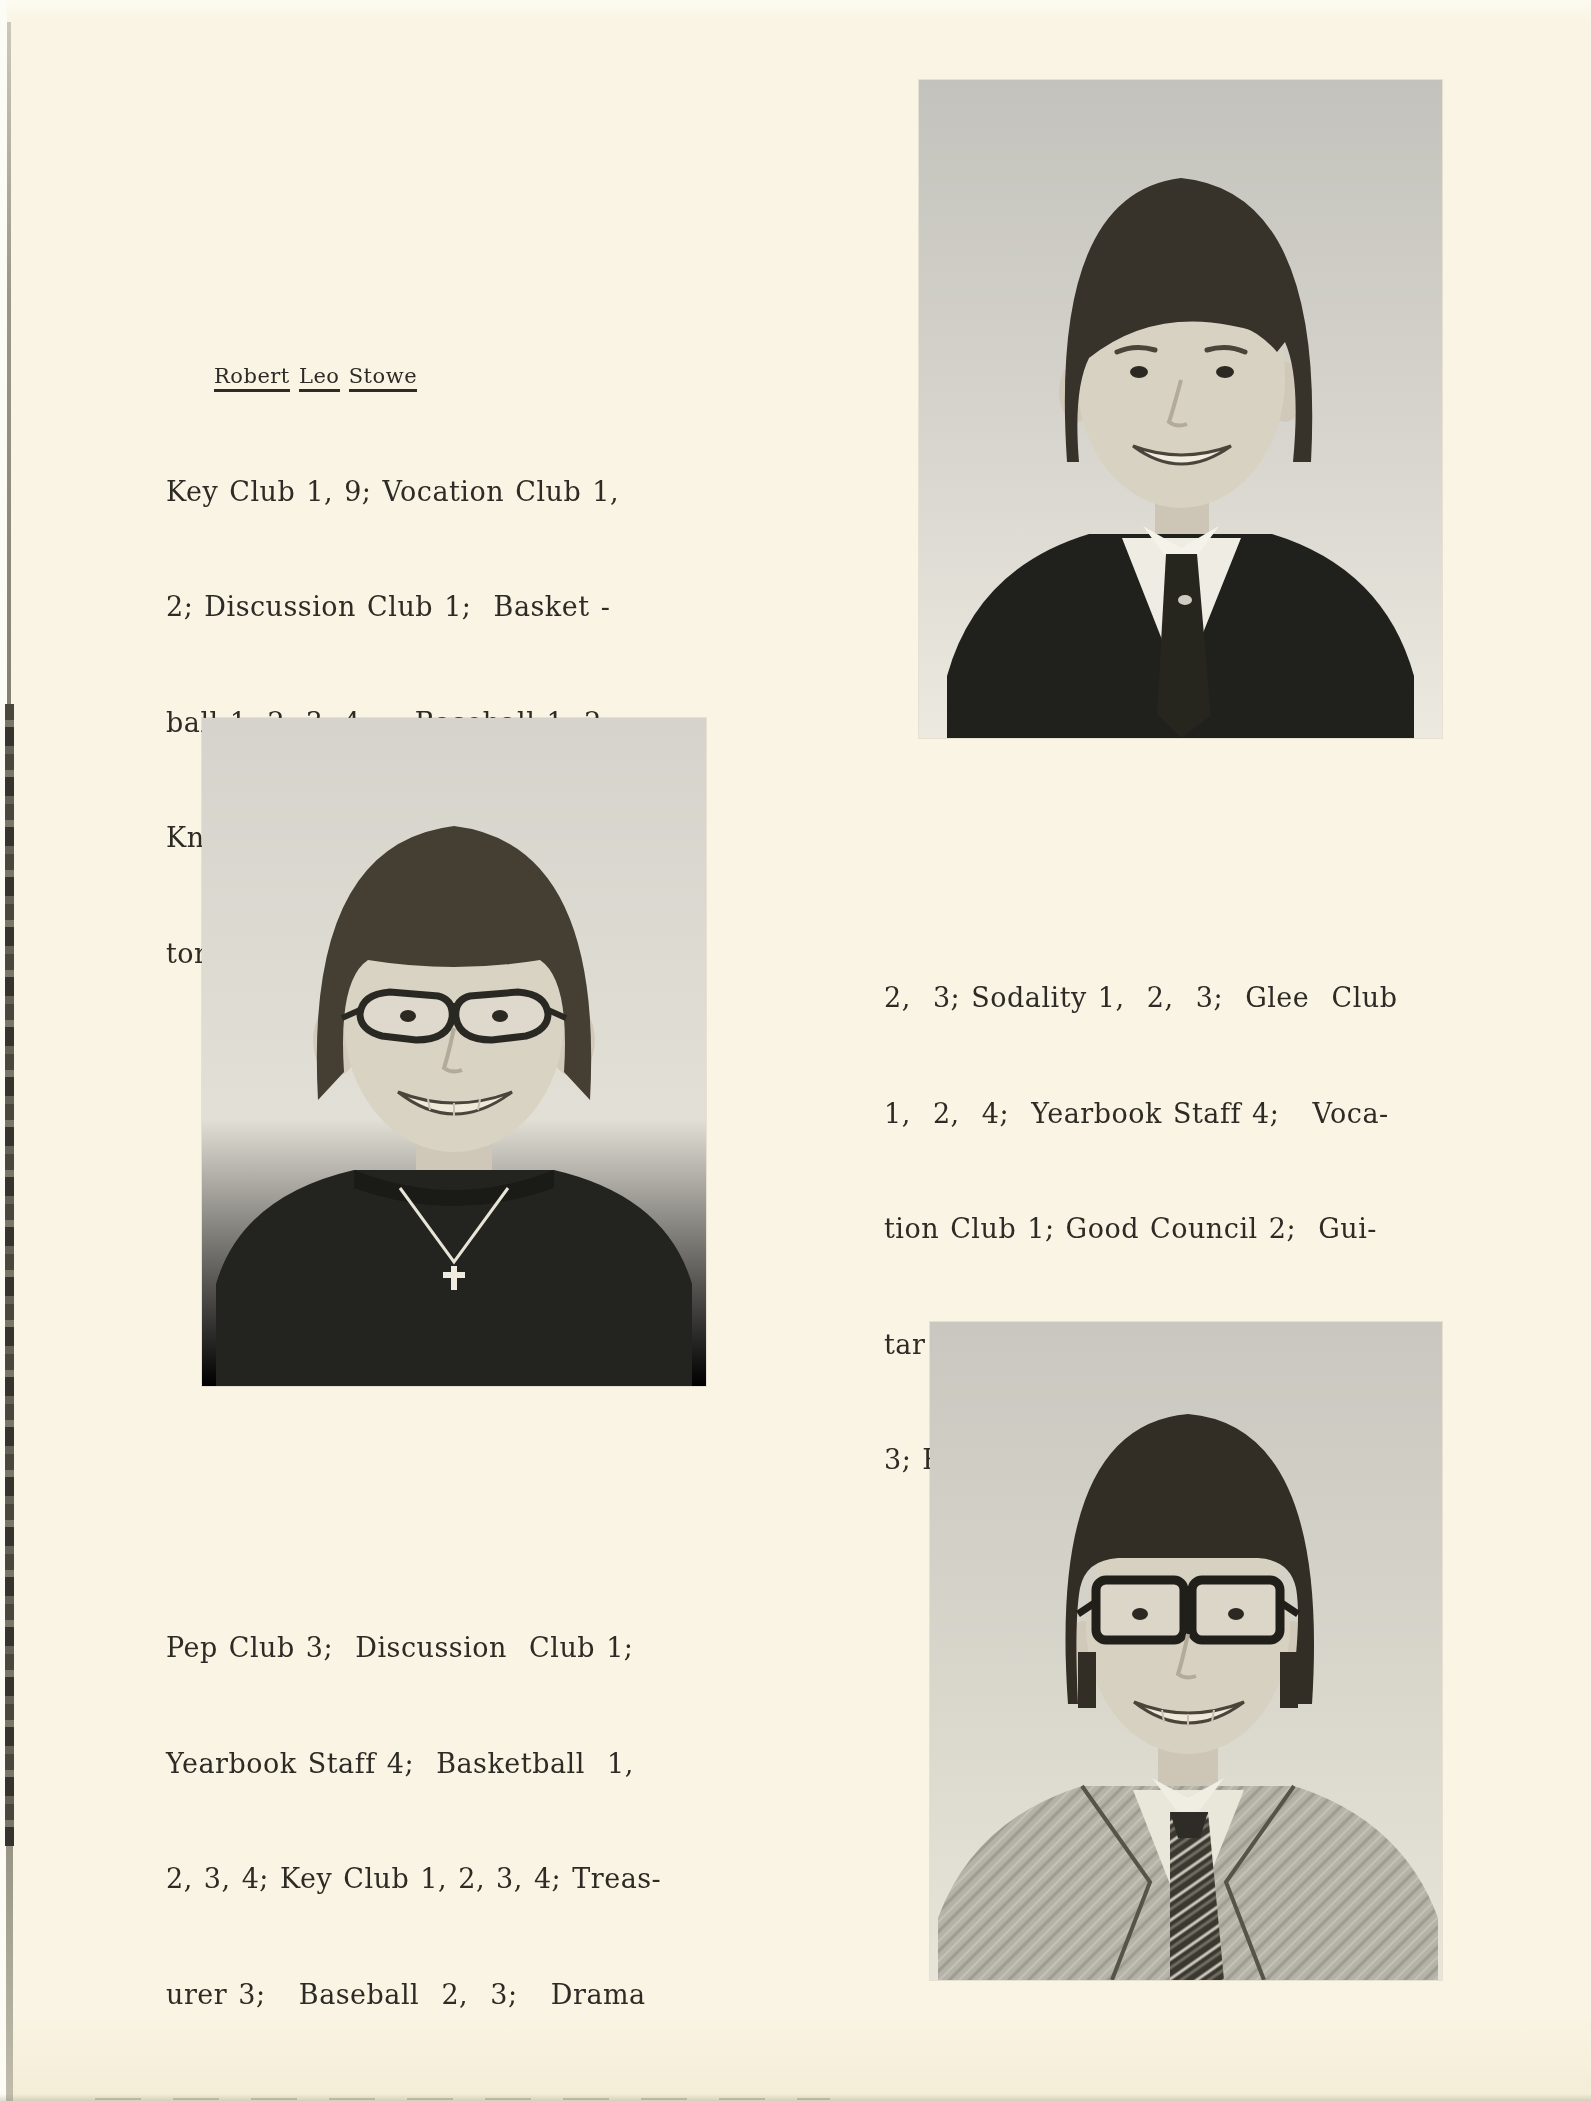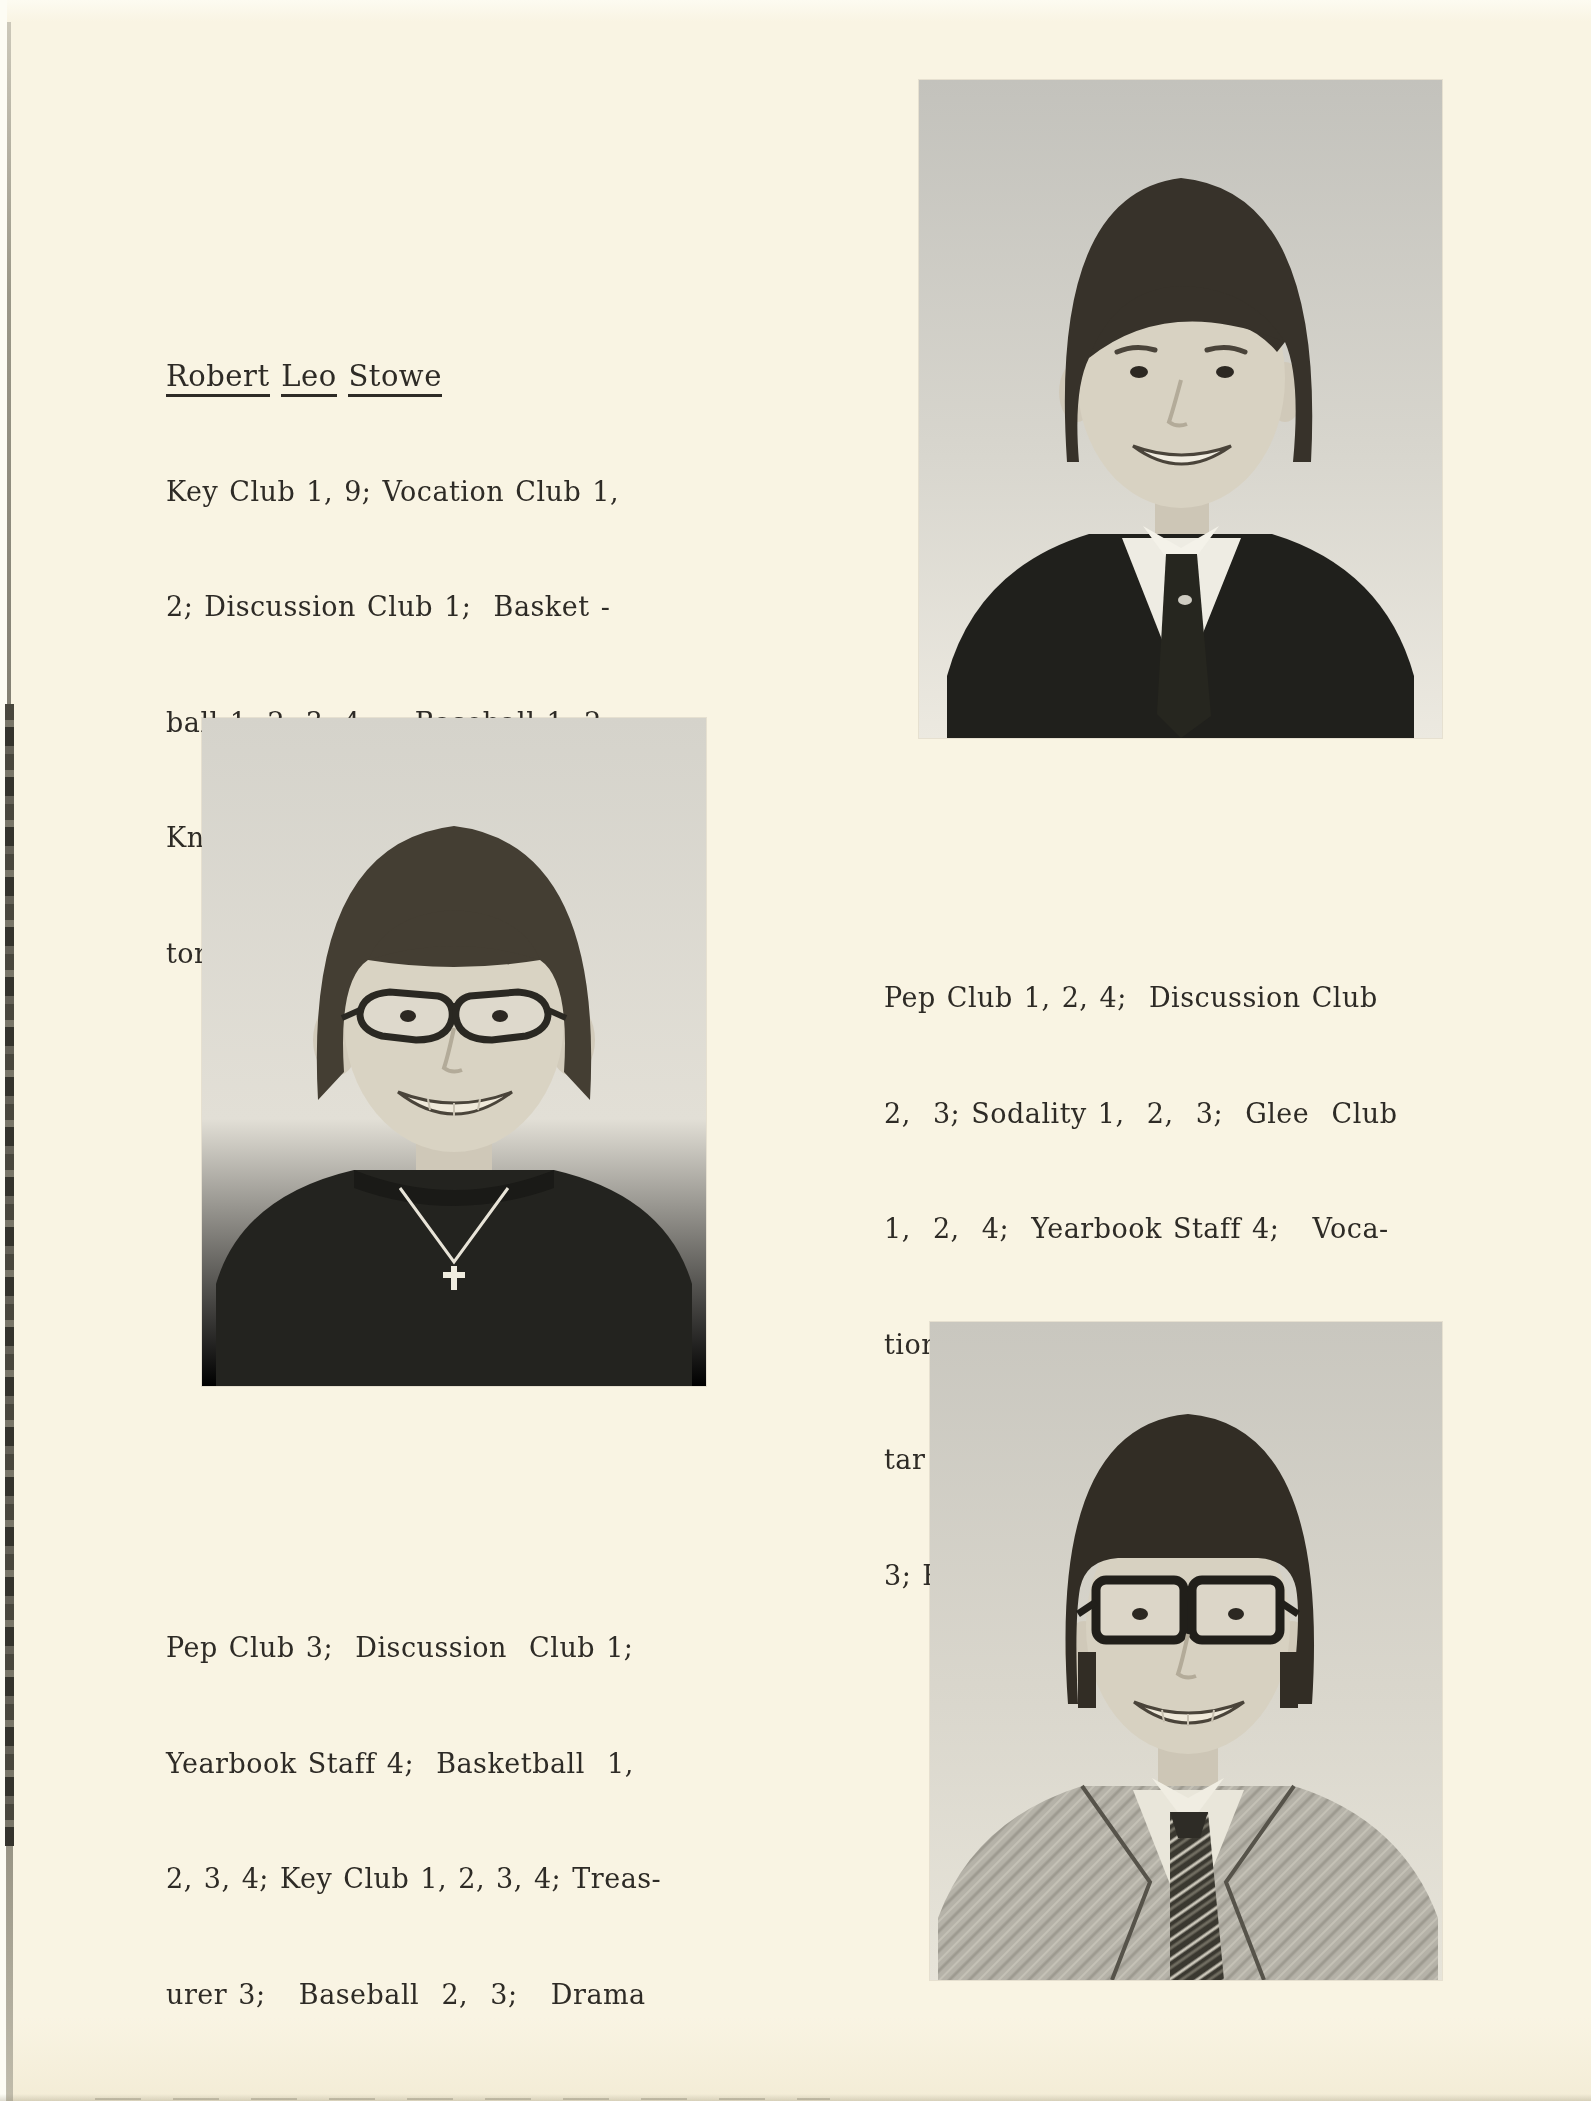--- a/index.html
+++ b/index.html
@@ -20,21 +20,21 @@
     opacity:.92;}
   .edge-tail{position:absolute;left:6px;top:1846px;width:7px;height:255px;
     background:linear-gradient(180deg,#807c6d,#b4b0a0);opacity:.8;}
   .bottom-shade{position:absolute;left:0;bottom:0;width:100%;height:7px;
     background:linear-gradient(180deg,rgba(0,0,0,0),rgba(141,134,110,0.28));}
   .bottom-dash{position:absolute;left:95px;bottom:1px;width:735px;height:2px;opacity:.35;
     background:repeating-linear-gradient(90deg,#7d7866 0 46px,transparent 46px 78px);}
 
   .bio{position:absolute;font-size:27px;line-height:38.5px;letter-spacing:.5px;
     word-spacing:2px;white-space:pre;}
-  .student-name{font-size:29px;line-height:38.5px;}
+  .student-name{font-size:21px;line-height:38.5px;margin-left:48px;}
   .student-name .uw{border-bottom:3px solid #2e2b26;padding-bottom:1px;}
   .bio-line{}
 
   .photo{position:absolute;margin:0;padding:0;box-shadow:0 0 0 1px rgba(120,115,100,0.15);}
   .photo svg{display:block;width:100%;height:100%;}
 </style>
 </head>
 <body>
 
 <div class="page">
@@ -116,21 +116,20 @@
       <ellipse cx="298" cy="298" rx="8" ry="6" fill="#2c2822"></ellipse>
       <path d="M252 310 Q246 338 242 350 Q250 356 260 352" stroke="#b3ab99" stroke-width="4" fill="none"></path>
       <path d="M196 374 Q252 418 310 374 Q252 396 196 374 Z" fill="#efe9da" stroke="#4a443a" stroke-width="3"></path>
       <line x1="226" y1="381" x2="228" y2="392" stroke="#c9c2b2" stroke-width="2"></line>
       <line x1="252" y1="385" x2="252" y2="398" stroke="#c9c2b2" stroke-width="2"></line>
       <line x1="278" y1="381" x2="276" y2="392" stroke="#c9c2b2" stroke-width="2"></line>
     </svg>
   </figure>
 
   <section class="bio" style="left:884px;top:902px">
-    <div class="bio-line">Pep Club 1, 2, 4;  Discussion Club</div>
     <div class="bio-line">2,  3; Sodality 1,  2,  3;  Glee  Club</div>
     <div class="bio-line">1,  2,  4;  Yearbook Staff 4;   Voca-</div>
     <div class="bio-line">tion Club 1; Good Council 2;  Gui-</div>
     <div class="bio-line">tar Group 3, 4;  Prom  Committee</div>
     <div class="bio-line">3; Red Cross Youth 4.</div>
   </section>
 
   <section class="bio" style="left:166px;top:1552px">
     <div class="bio-line">Pep Club 3;  Discussion  Club 1;</div>
     <div class="bio-line">Yearbook Staff 4;  Basketball  1,</div>

